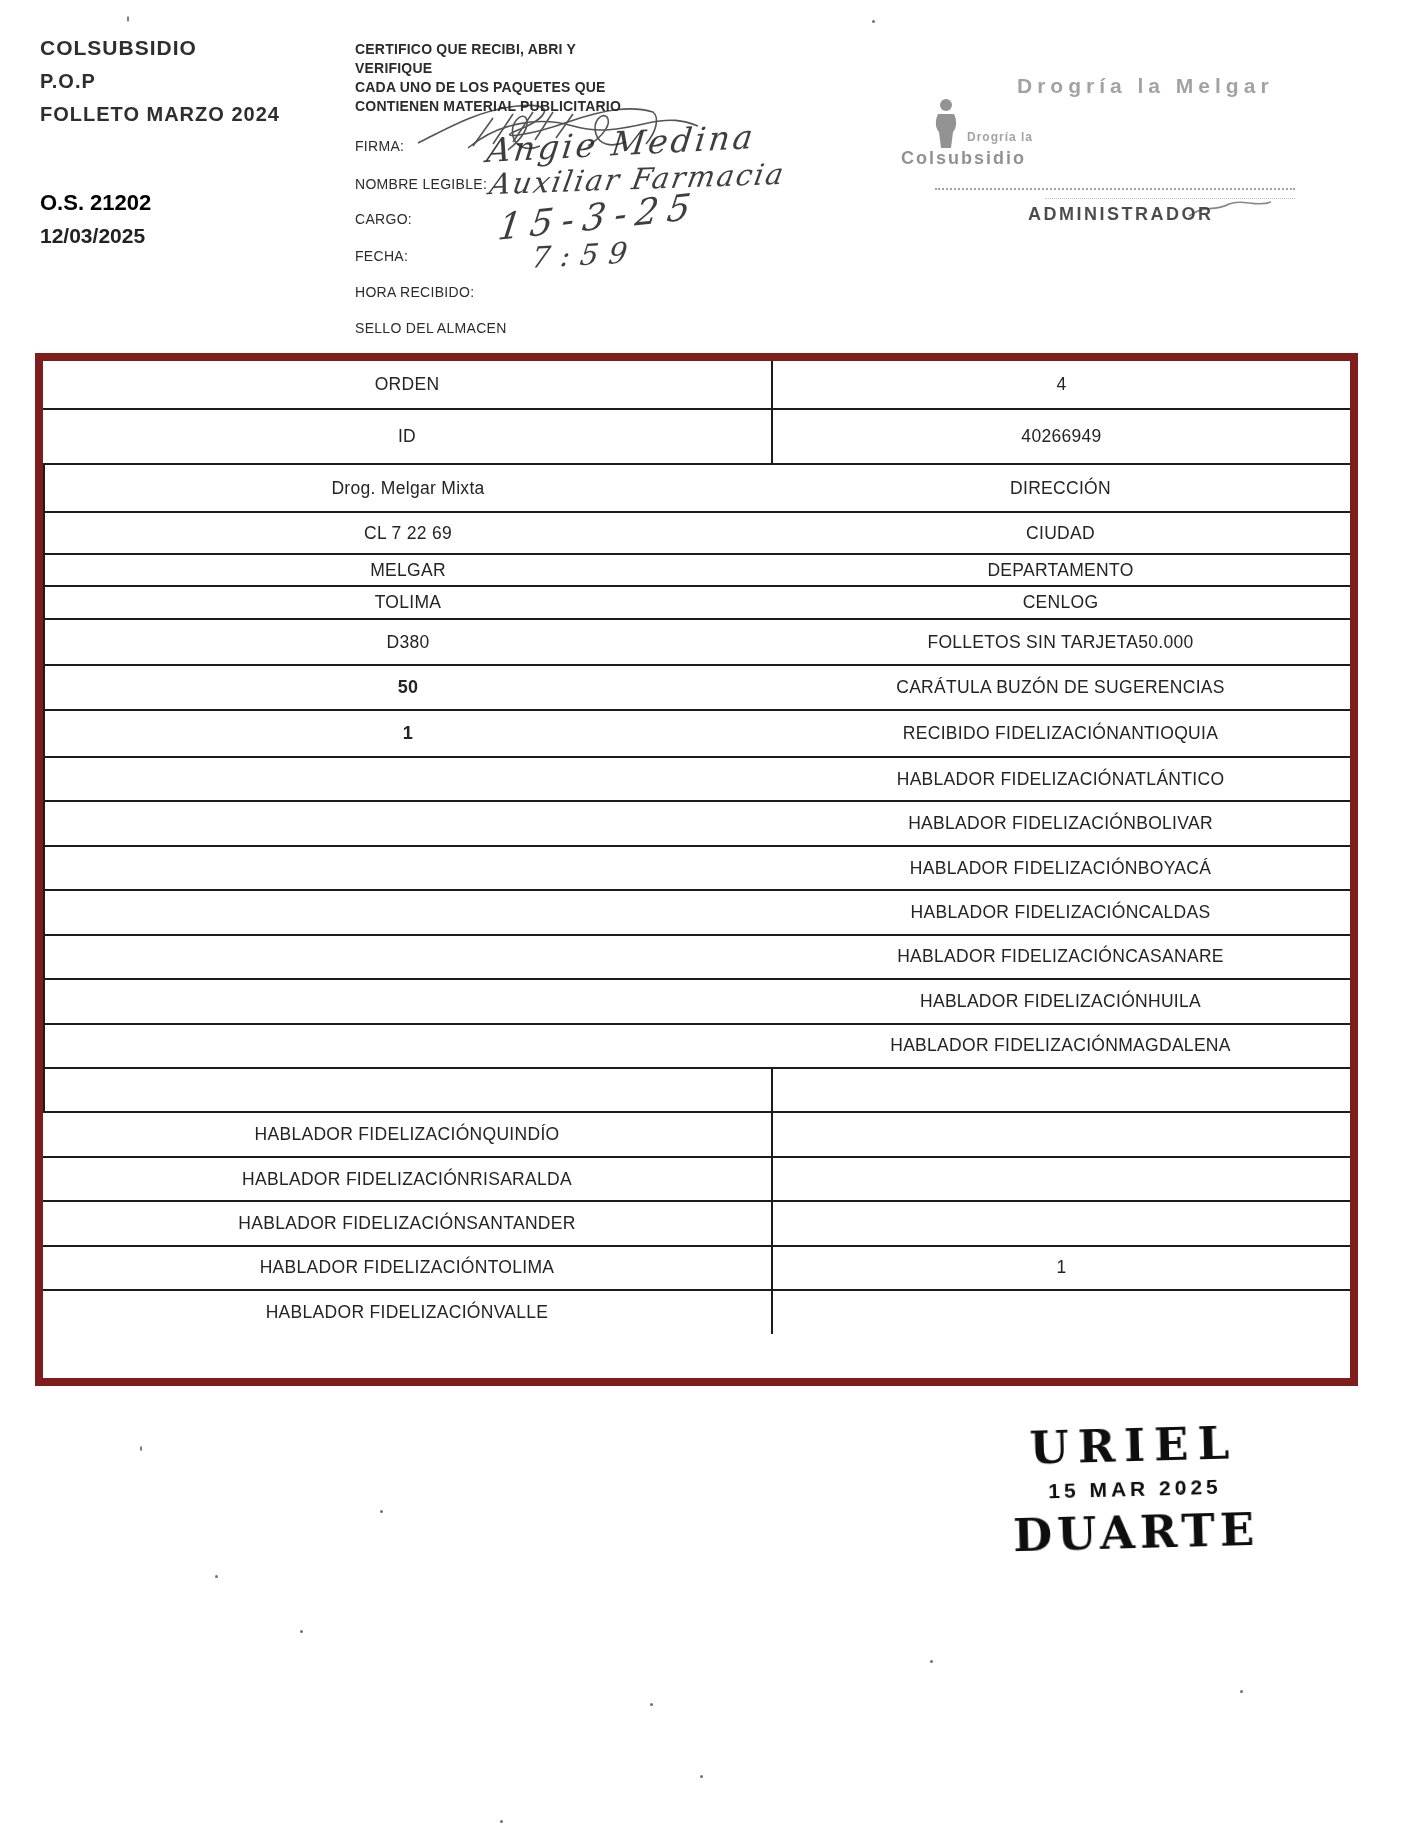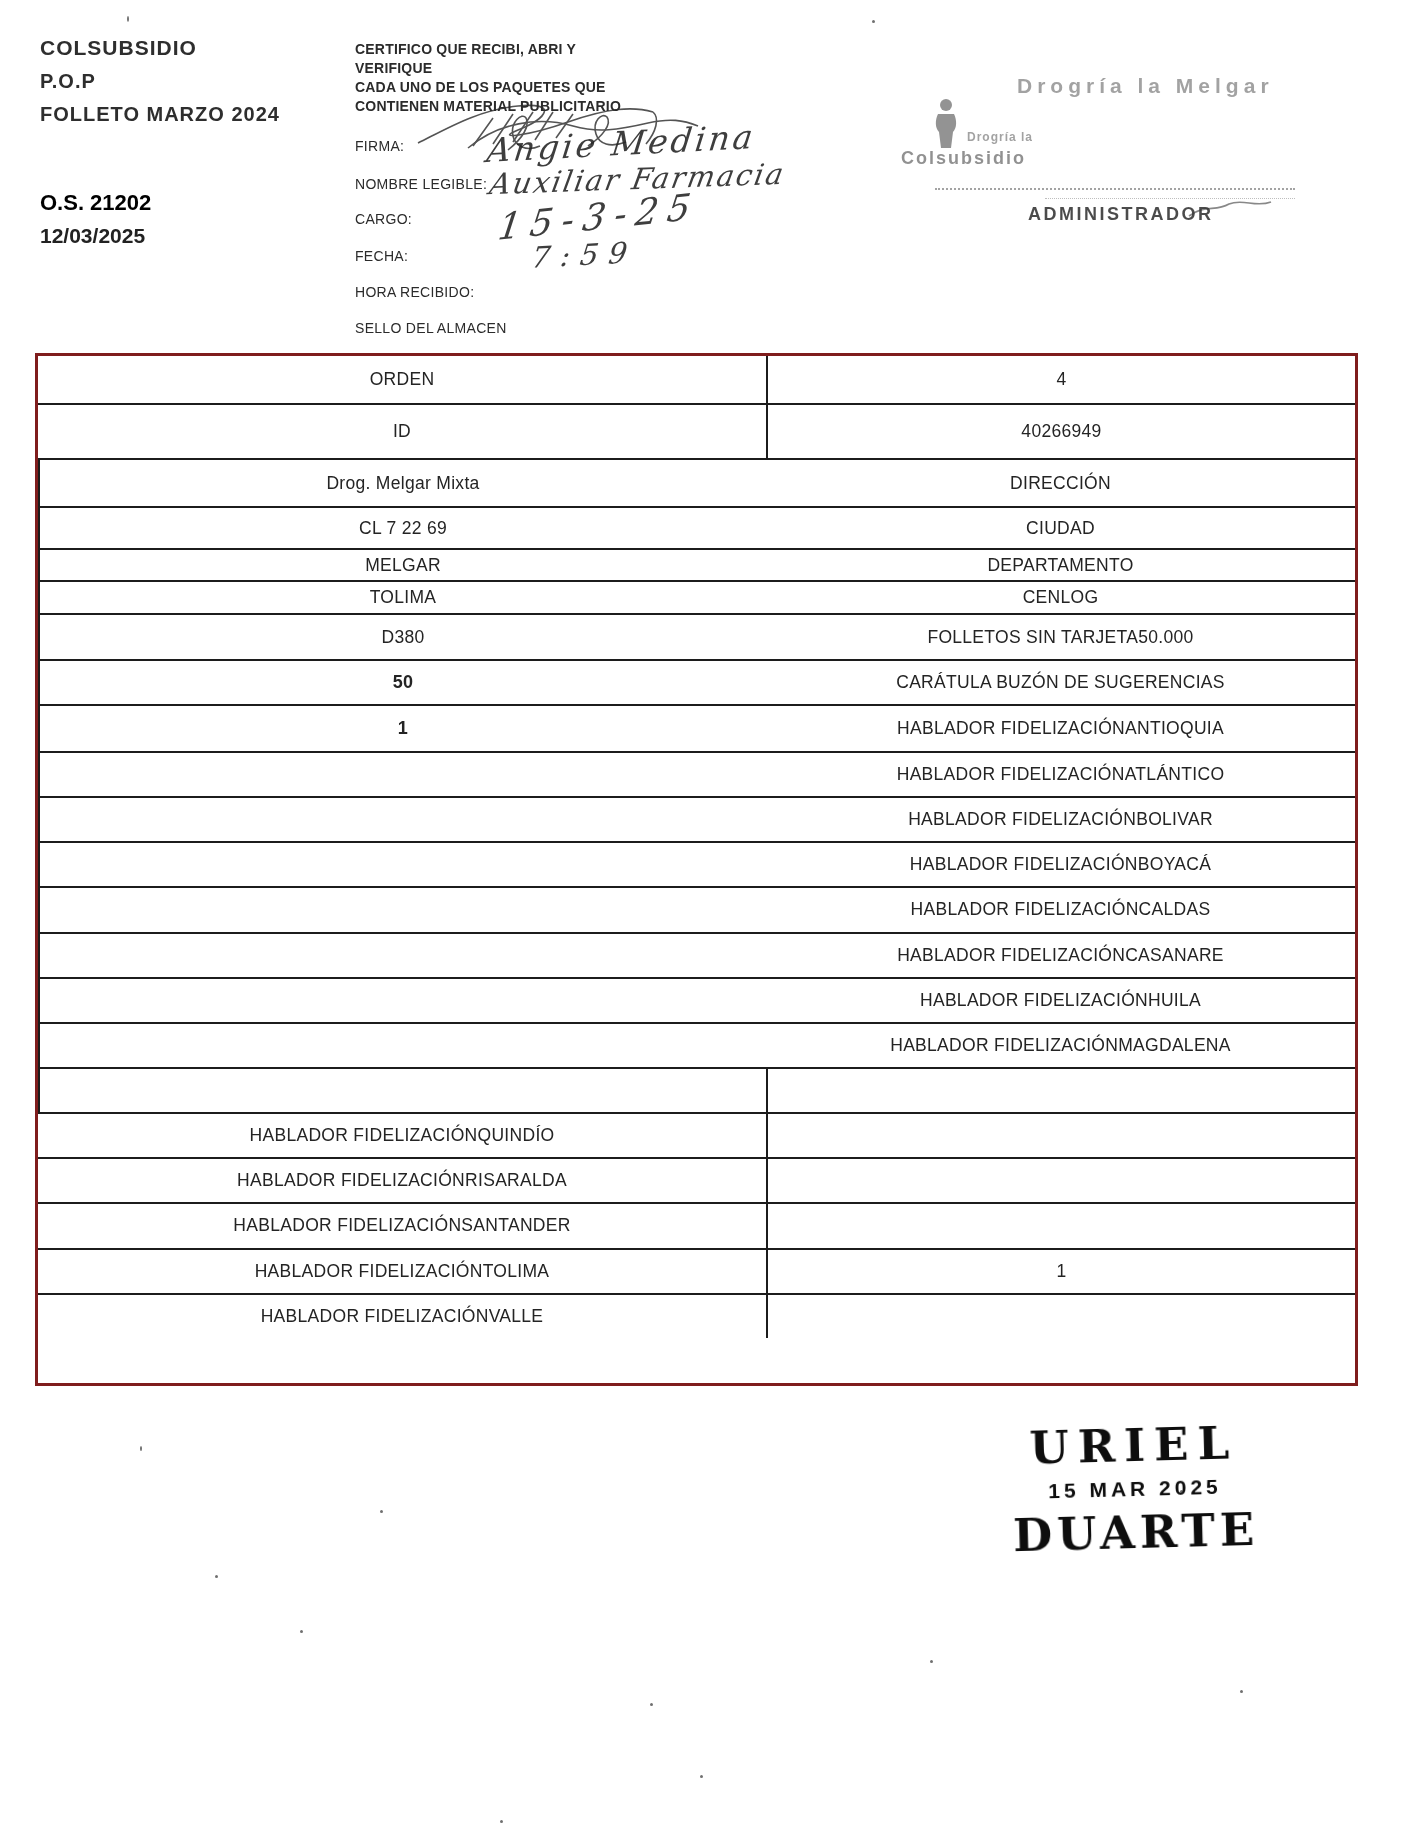--- a/index.html
+++ b/index.html
@@ -63,21 +63,21 @@
     position:absolute; left:133px; top:136px; font-size:18px; font-weight:bold;
     letter-spacing:2.5px; color:rgba(30,30,30,.8); filter:blur(.3px); white-space:nowrap;
   }
   .ph-stamp .role-sig { position:absolute; left:290px; top:128px; opacity:.6; }
 
   
   .doc-table {
     position:absolute; left:35px; top:353px; width:1323px; height:1033px;
     display:grid; grid-template-columns:728px 1fr;
     grid-template-rows:47px 55px 48px 42px 32px 33px 46px 45px 47px repeat(14, 1fr);
-    border:3px solid #7f1d1d;
+    border:8px solid #7f1d1d;
   }
   .cell {
     display:flex; align-items:center; justify-content:center;
     font-size:17.5px; color:#242424; letter-spacing:0.3px;
     border-top:2px solid #1c1c1c; overflow:hidden; white-space:nowrap;
   }
   .cell.r0 { border-top:none; }
   .cell.value { border-left:2px solid #1c1c1c; }
   .cell.vbold { font-weight:bold; font-size:18px; }
   .cell:nth-child(4n+1), .cell:nth-child(4n+2) { border-top-width:2.5px; }
@@ -182,21 +182,21 @@
     <div class="cell label">CIUDAD</div>
     <div class="cell value">MELGAR</div>
     <div class="cell label">DEPARTAMENTO</div>
     <div class="cell value">TOLIMA</div>
     <div class="cell label">CENLOG</div>
     <div class="cell value">D380</div>
     <div class="cell label">FOLLETOS SIN TARJETA50.000</div>
     <div class="cell value vbold">50</div>
     <div class="cell label">CARÁTULA BUZÓN DE SUGERENCIAS</div>
     <div class="cell value vbold">1</div>
-    <div class="cell label">HABLADOR FIDELIZACIÓNANTIOQUIA</div>
+    <div class="cell label">RECIBIDO FIDELIZACIÓNANTIOQUIA</div>
     <div class="cell value"></div>
     <div class="cell label">HABLADOR FIDELIZACIÓNATLÁNTICO</div>
     <div class="cell value"></div>
     <div class="cell label">HABLADOR FIDELIZACIÓNBOLIVAR</div>
     <div class="cell value"></div>
     <div class="cell label">HABLADOR FIDELIZACIÓNBOYACÁ</div>
     <div class="cell value"></div>
     <div class="cell label">HABLADOR FIDELIZACIÓNCALDAS</div>
     <div class="cell value"></div>
     <div class="cell label">HABLADOR FIDELIZACIÓNCASANARE</div>

